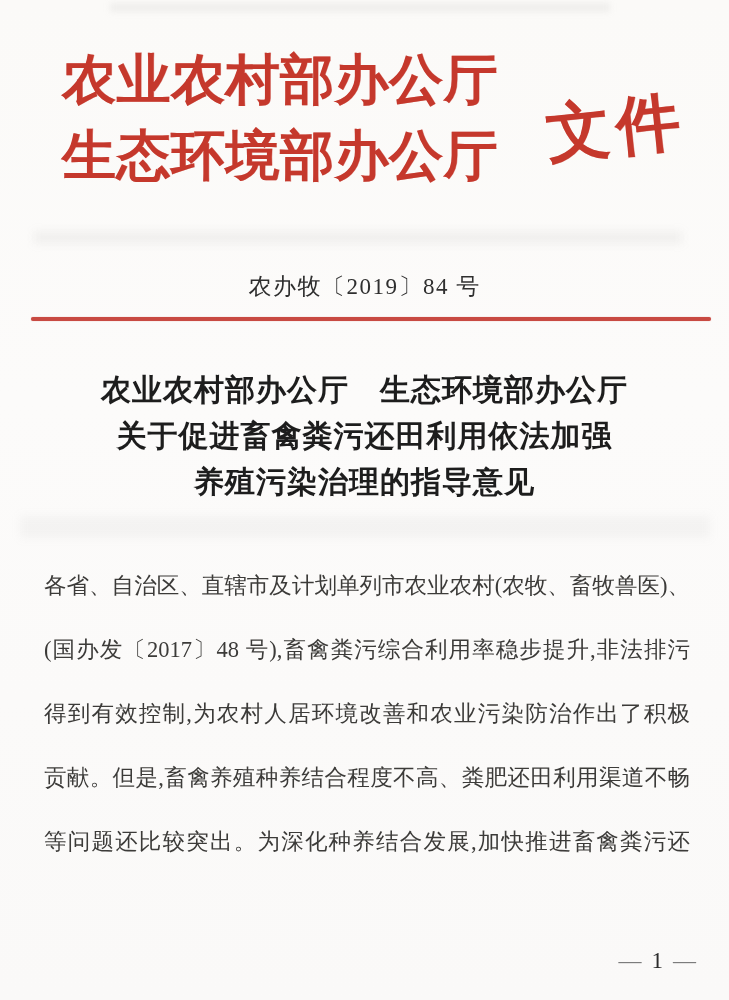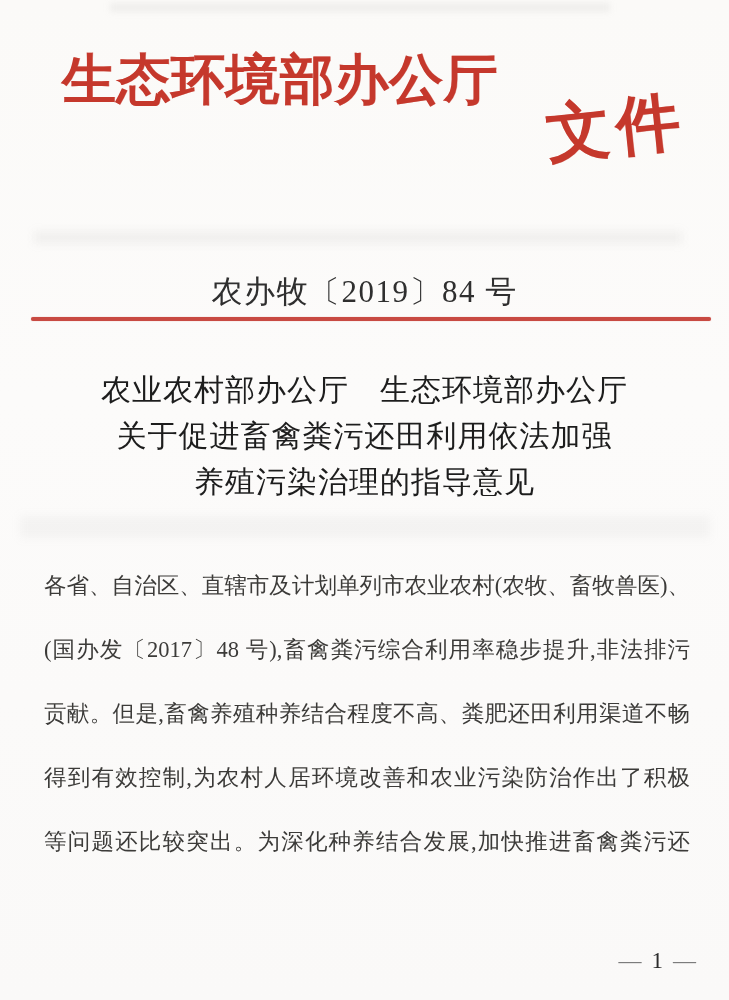--- a/index.html
+++ b/index.html
@@ -51,41 +51,41 @@
     color: #c5382c;
     letter-spacing: 6px;
     transform: rotate(-6deg);
     white-space: nowrap;
     text-shadow: 0.4px 0.4px 0 rgba(197,56,44,0.45);
   }
   .doc-number {
     position: absolute;
     left: 0; right: 0; top: 271px;
     text-align: center;
-    font-size: 31px;
+    font-size: 23px;
     color: #2f2f2f;
     letter-spacing: 1.5px;
     white-space: nowrap;
   }
   .red-rule {
     position: absolute;
     left: 31px; top: 317px;
     width: 680px; height: 4px;
     background: #c84a42;
     border-radius: 2px;
     box-shadow: 0 0 1px rgba(200,74,66,0.6);
   }
   .doc-title {
     position: absolute;
     left: 0; right: 0; top: 367px;
     margin: 0;
     text-align: center;
     font-size: 30px;
     line-height: 46px;
-    font-weight: 400;
+    font-weight: 700;
     color: #1d1d1d;
     letter-spacing: 1px;
   }
   .body-block {
     position: absolute;
     left: 28px; top: 546px;
     width: 678px;
     font-size: 22.5px;
     line-height: 48px;
     color: #3c3b39;
@@ -113,40 +113,41 @@
 </head>
 <body>
 
 <div class="page">
 
   <div class="smudge smudge-top"></div>
   <div class="smudge smudge-mid"></div>
   <div class="smudge smudge-under-title"></div>
 
   <header class="letterhead-agencies">
+    <div class="agency-line">农业农村部办公厅</div>
     <div class="agency-line">生态环境部办公厅</div>
   </header>
 
   <div class="doc-type">文件</div>
 
   <div class="doc-number">农办牧〔2019〕84 号</div>
 
   <div class="red-rule"></div>
 
   <h1 class="doc-title">
     <div>农业农村部办公厅　生态环境部办公厅</div>
     <div>关于促进畜禽粪污还田利用依法加强</div>
     <div>养殖污染治理的指导意见</div>
   </h1>
 
   <main class="body-block">
     <p class="body-line">各省、自治区、直辖市及计划单列市农业农村(农牧、畜牧兽医)、</p>
     <p class="body-line">(国办发〔2017〕48 号),畜禽粪污综合利用率稳步提升,非法排污</p>
+    <p class="body-line">得到有效控制,为农村人居环境改善和农业污染防治作出了积极</p>
     <p class="body-line">贡献。但是,畜禽养殖种养结合程度不高、粪肥还田利用渠道不畅</p>
-    <p class="body-line">得到有效控制,为农村人居环境改善和农业污染防治作出了积极</p>
     <p class="body-line">等问题还比较突出。为深化种养结合发展,加快推进畜禽粪污还</p>
   </main>
 
   <footer class="page-footer">
     <span class="footer-dash">—</span><span class="footer-num">1</span><span class="footer-dash">—</span>
   </footer>
 
 </div>
 
 </body></html>

